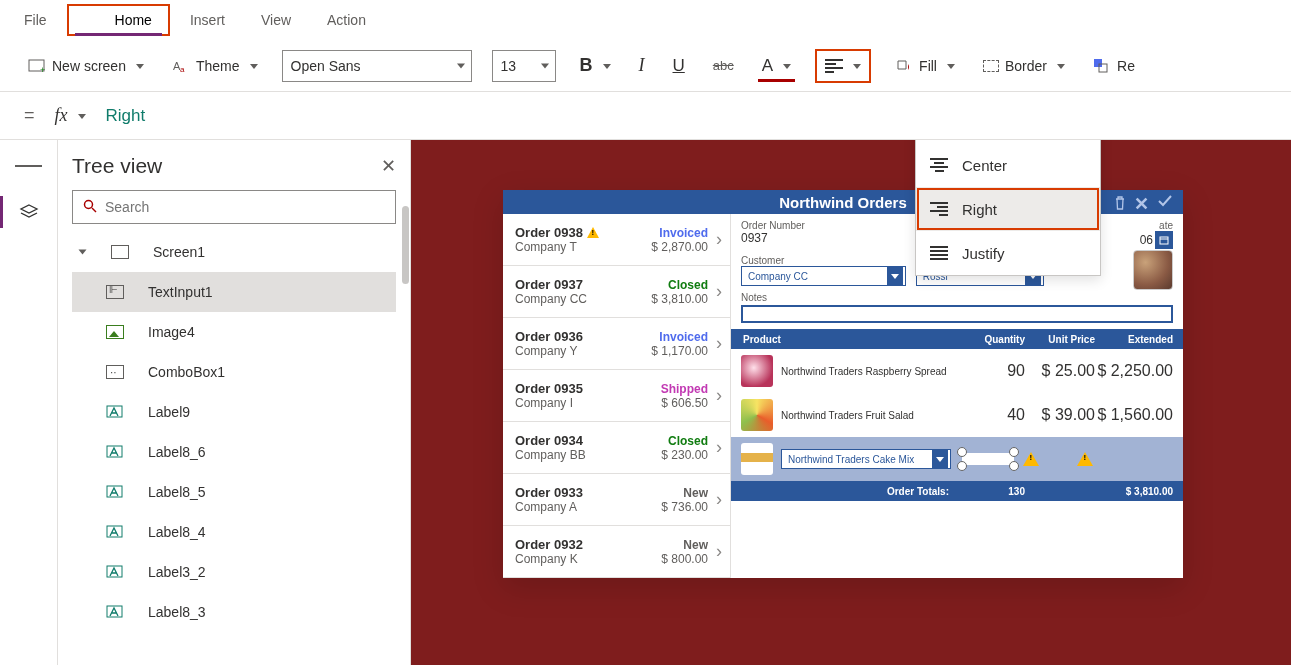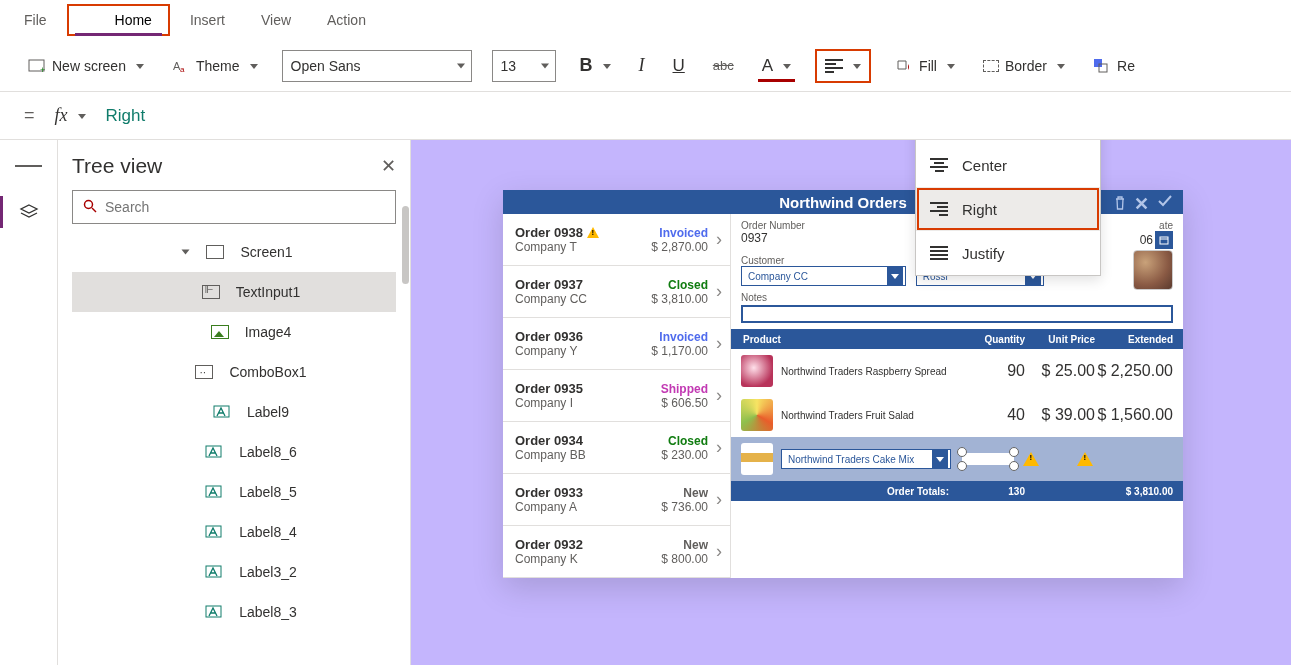--- a/index.html
+++ b/index.html
@@ -44,35 +44,35 @@
 
 .treeview { width:353px; border-right:1px solid #e1dfdd; padding:14px 14px 0 14px; position:relative; }
 .tree-header { display:flex; align-items:center; justify-content:space-between; margin-bottom:12px; }
 .tree-title { font-size:21px; font-weight:400; }
 .close-x { font-size:18px; cursor:pointer; color:#605e5c; }
 .search-box { height:34px; border:1px solid #8a8886; display:flex; align-items:center; gap:8px; padding:0 10px; margin-bottom:8px; }
 .search-box input { border:none; outline:none; flex:1; background:transparent; color:#605e5c; font-size:14px;}
 .search-ico { color:#a80000; }
 
 .tree-list { overflow-y:auto; height: calc(100% - 92px); }
-.tree-row { display:flex; align-items:center; height:40px; padding-left:10px; gap:16px; cursor:pointer;justify-content:center; }
+.tree-row { display:flex; align-items:center; height:40px; padding-left:10px; gap:24px; cursor:pointer; }
 .tree-row.indent1 { padding-left: 34px; }
 .tree-row.selected { background:#e1dfdd; }
 .tree-row .twisty { width:0; height:0; border-top:4px solid transparent; border-bottom:4px solid transparent; border-right:5px solid #605e5c; transform: rotate(-90deg) translateY(-2px); }
 .ctl-ico { width:18px; height:14px; border:1px solid #605e5c; display:inline-block; }
 .ctl-ico.txt { position:relative; }
 .ctl-ico.txt::before { content:"⊩"; position:absolute; left:2px; top:-2px; font-size:10px;}
 .ctl-ico.img { width:18px;height:14px; border:1px solid #3a7d1e; position:relative;}
 .ctl-ico.img::before { content:""; position:absolute; left:2px; bottom:1px; width:0;height:0;border-left:5px solid transparent;border-right:5px solid transparent;border-bottom:6px solid #3a7d1e;}
 .ctl-ico.cbo::after { content:"··"; font-size:10px; position:relative; top:-3px; left:3px;}
 .ctl-ico.lbl { border:none; }
 .ctl-ico.lbl svg { display:block; }
 
 
-.canvas-wrap { flex:1; background:#c4b5fd; position:relative; overflow:hidden; }
+.canvas-wrap { flex:1; background:#7f1d1d; position:relative; overflow:hidden; }
 .app-preview { position:absolute; left:92px; top:50px; width:680px; height:388px; background:#fff; box-shadow:0 10px 30px rgba(0,0,0,.15); display:flex; flex-direction:column; }
 .app-title { height:30px; background:#2b579a; color:#fff; display:flex; align-items:center; justify-content:center; font-weight:600; font-size:15px; position:relative;}
 .app-title .trash { position:absolute; right:56px; top:5px; }
 .app-title .x { position:absolute; right:34px; top:3px; font-size:18px;}
 .app-title .check { position:absolute; right:10px; top:4px; }
 .app-body { flex:1; display:flex; }
 .orders-list { width:228px; border-right:1px solid #e1dfdd; overflow:hidden; }
 .order-row { height:52px; border-bottom:1px solid #e1dfdd; display:flex; align-items:center; padding:0 8px 0 12px; cursor:pointer; gap:4px;}
 .order-left { flex:1; }
 .order-id { font-weight:600; font-size:13px; display:flex; align-items:center; gap:4px;}

